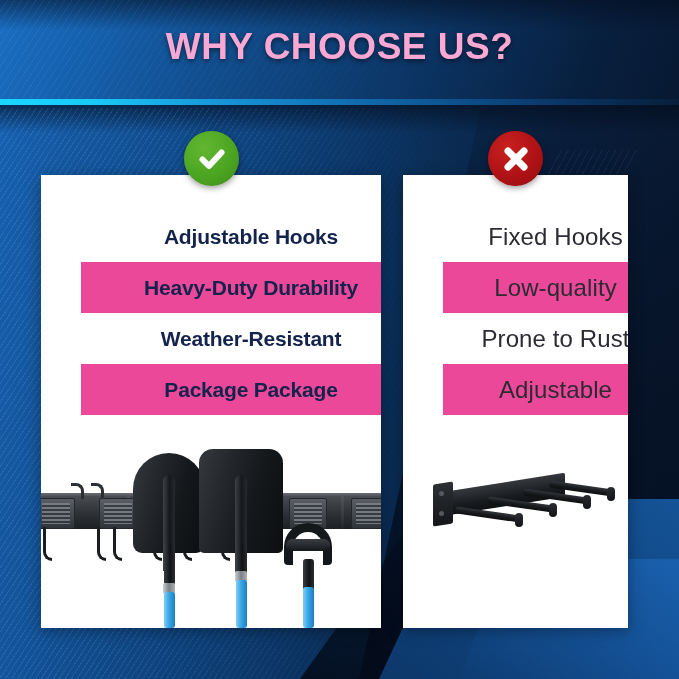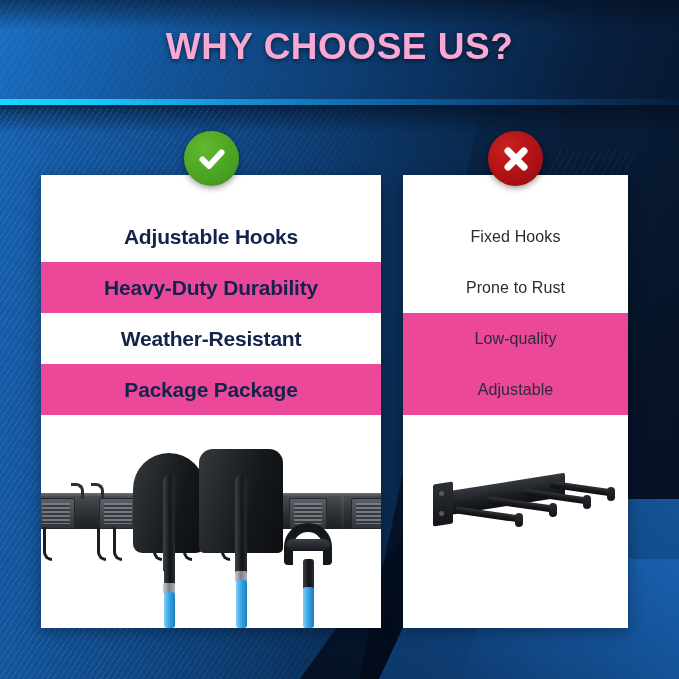--- a/index.html
+++ b/index.html
@@ -96,28 +96,28 @@
 
   
   .card{
     position:absolute;top:175px;height:453px;
     background:#ffffff;overflow:hidden;
     box-shadow:0 3px 14px rgba(0,0,0,.35);
   }
   #card-pros{left:41px;width:340px;}
   #card-cons{left:403px;width:225px;}
 
-  .rows{position:absolute;left:0;top:36px;width:100%;}
+  .rows{position:absolute;left:0;top:36px;width:100%;padding-left:40px;}
   .row{
     height:51px;display:flex;align-items:center;justify-content:center;
     box-sizing:border-box;padding:0 8px;text-align:center;
   }
   .row.alt{background:#ec4899;}
   #card-pros .row{color:#13234c;font-weight:bold;font-size:21px;letter-spacing:-.2px;}
-  #card-cons .row{color:#2b2b33;font-weight:normal;font-size:16px;letter-spacing:.1px;}
+  #card-cons .row{color:#2b2b33;font-weight:normal;font-size:24px;letter-spacing:.1px;}
 
   
   .badge{
     position:absolute;top:131px;width:55px;height:55px;border-radius:50%;
     display:flex;align-items:center;justify-content:center;
     box-shadow:0 2px 6px rgba(0,0,0,.4);z-index:5;
   }
   #badge-check{left:184px;background:radial-gradient(circle at 36% 30%,#63b731,#4ba521 55%,#3f8d1c 100%);}
   #badge-x{left:488px;background:radial-gradient(circle at 36% 30%,#c9201f,#ae1115 58%,#8f0d11 100%);}
 
@@ -284,22 +284,22 @@
   <div class="badge" id="badge-check">
     <svg width="34" height="34" viewBox="0 0 34 34" aria-hidden="true">
       <path d="M7.5 17.5 L14 24 L26.5 10.5" fill="none" stroke="#ffffff" stroke-width="6" stroke-linecap="round" stroke-linejoin="round"></path>
     </svg>
   </div>
 
   <div class="card" id="card-cons">
 
     <div class="rows">
       <div class="row">Fixed Hooks</div>
+      <div class="row alt">Low-quality</div>
       <div class="row">Prone to Rust</div>
-      <div class="row alt">Low-quality</div>
       <div class="row alt">Adjustable</div>
     </div>
 
     <div class="img-cons">
       <div class="bar-cons"></div>
       <div class="plate-cons"></div>
       <div class="bolt" style="left:36px;top:56px;"></div>
       <div class="bolt" style="left:36px;top:76px;"></div>
 
       <div class="prong" style="left:52px;top:76px;width:66px;"></div>

